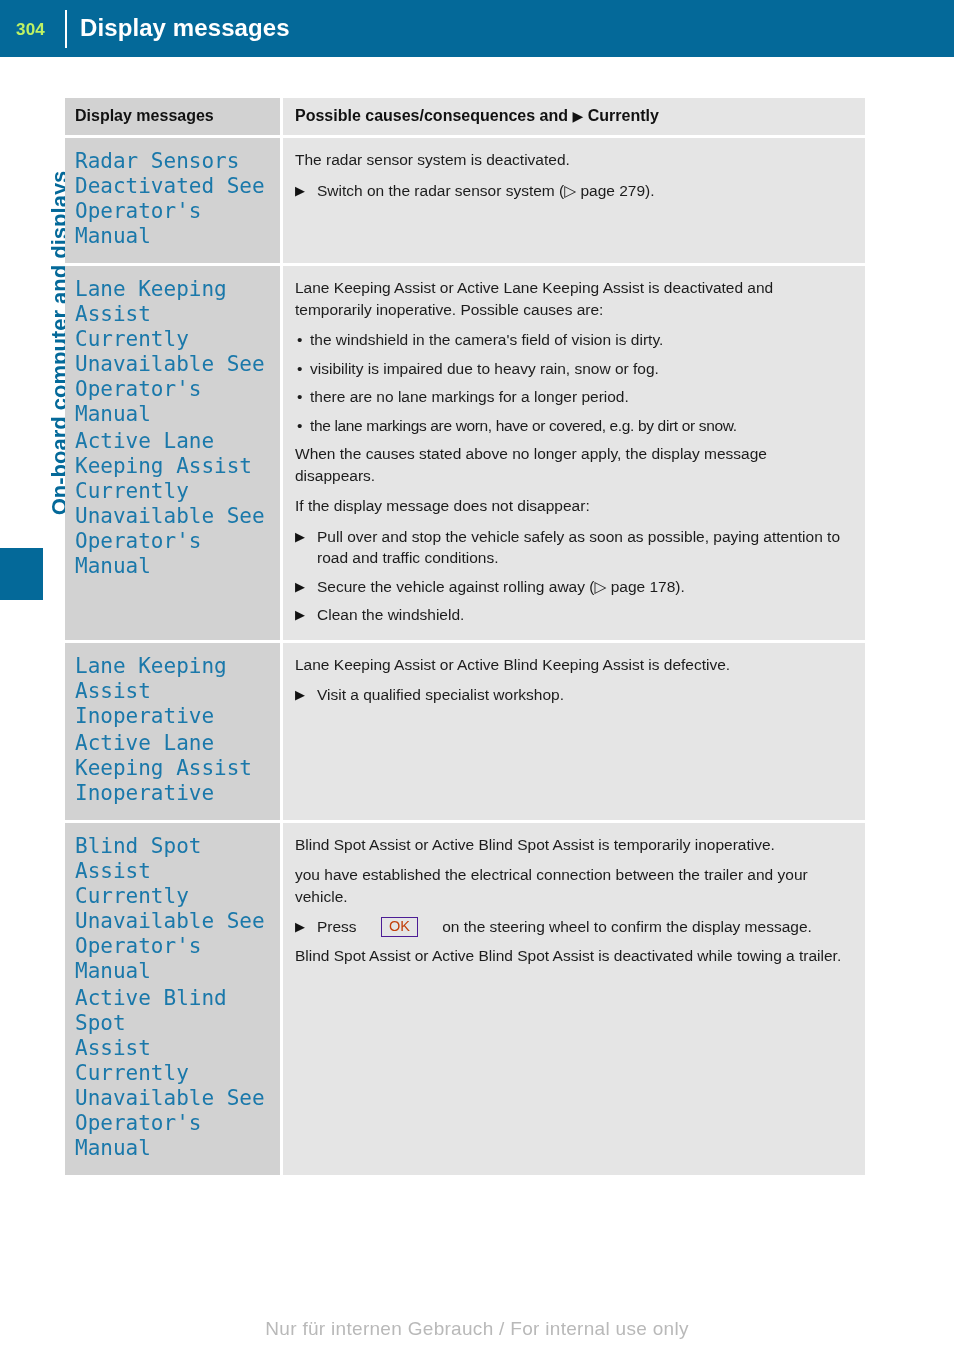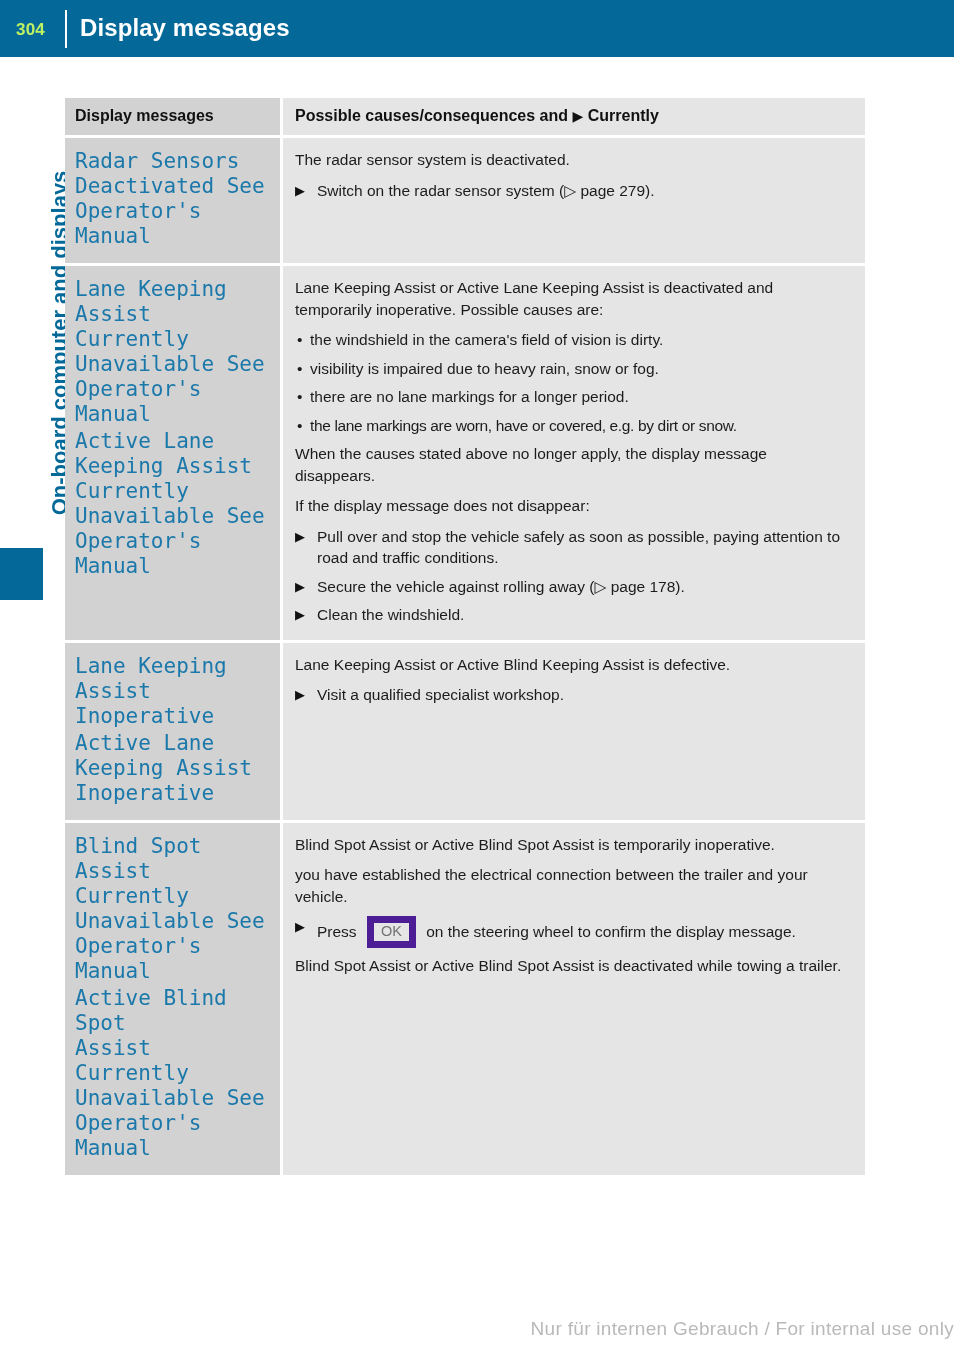--- a/index.html
+++ b/index.html
@@ -168,37 +168,37 @@
   .step .tri {
     position: absolute;
     left: 0;
     top: 0;
     font-size: 13px;
     color: #111111;
   }
 
   .okbtn {
     display: inline-block;
-    border: 7px solid #4c1d95;
+    border: 1px solid #4c1d95;
     padding: 0px 7px 1px 7px;
     font-size: 14.5px;
     line-height: 17px;
     background: #e5e5e5;
-    color: #737373;
+    color: #c2410c;
     vertical-align: 1px;
-    margin: 0 6px;
+    margin: 0 20px;
   }
 
   
   .footer {
     position: absolute;
     left: 0;
     top: 1318px;
     width: 954px;
-    text-align: right;
+    text-align: center;
     font-size: 19px;
     color: #b9b9b9;
     letter-spacing: 0.3px;
   }
 </style>
 </head>
 <body>
 
 <div class="header-bar">
   <div class="header-pagenum">304</div>

